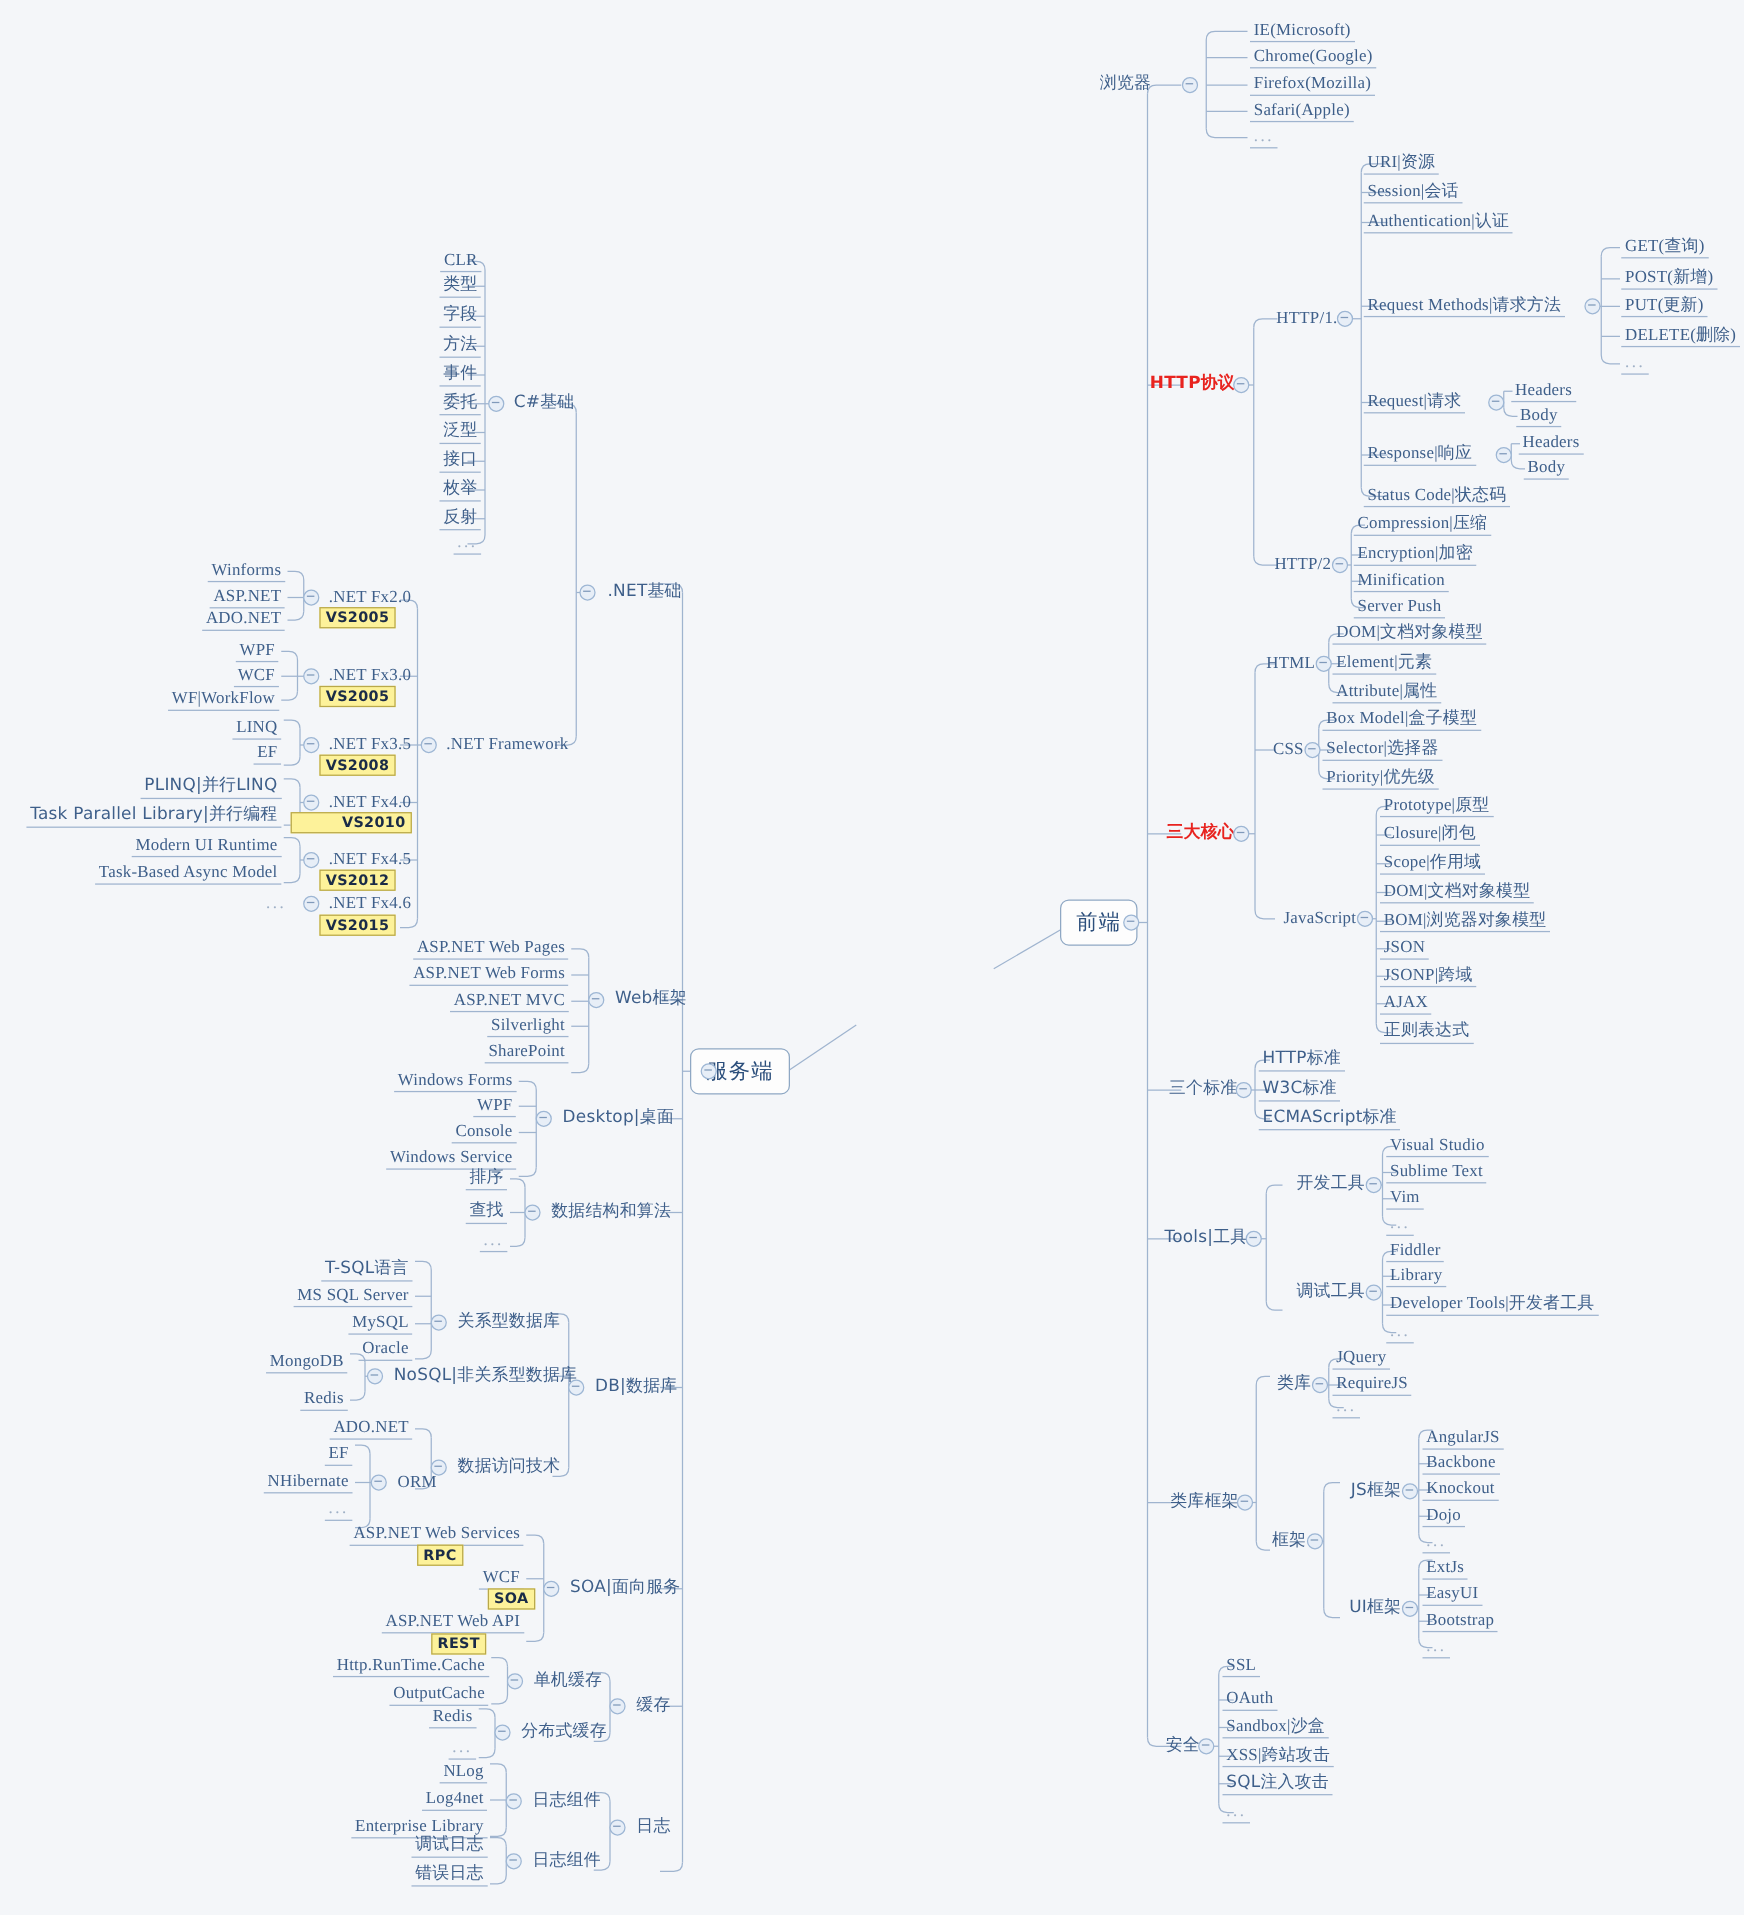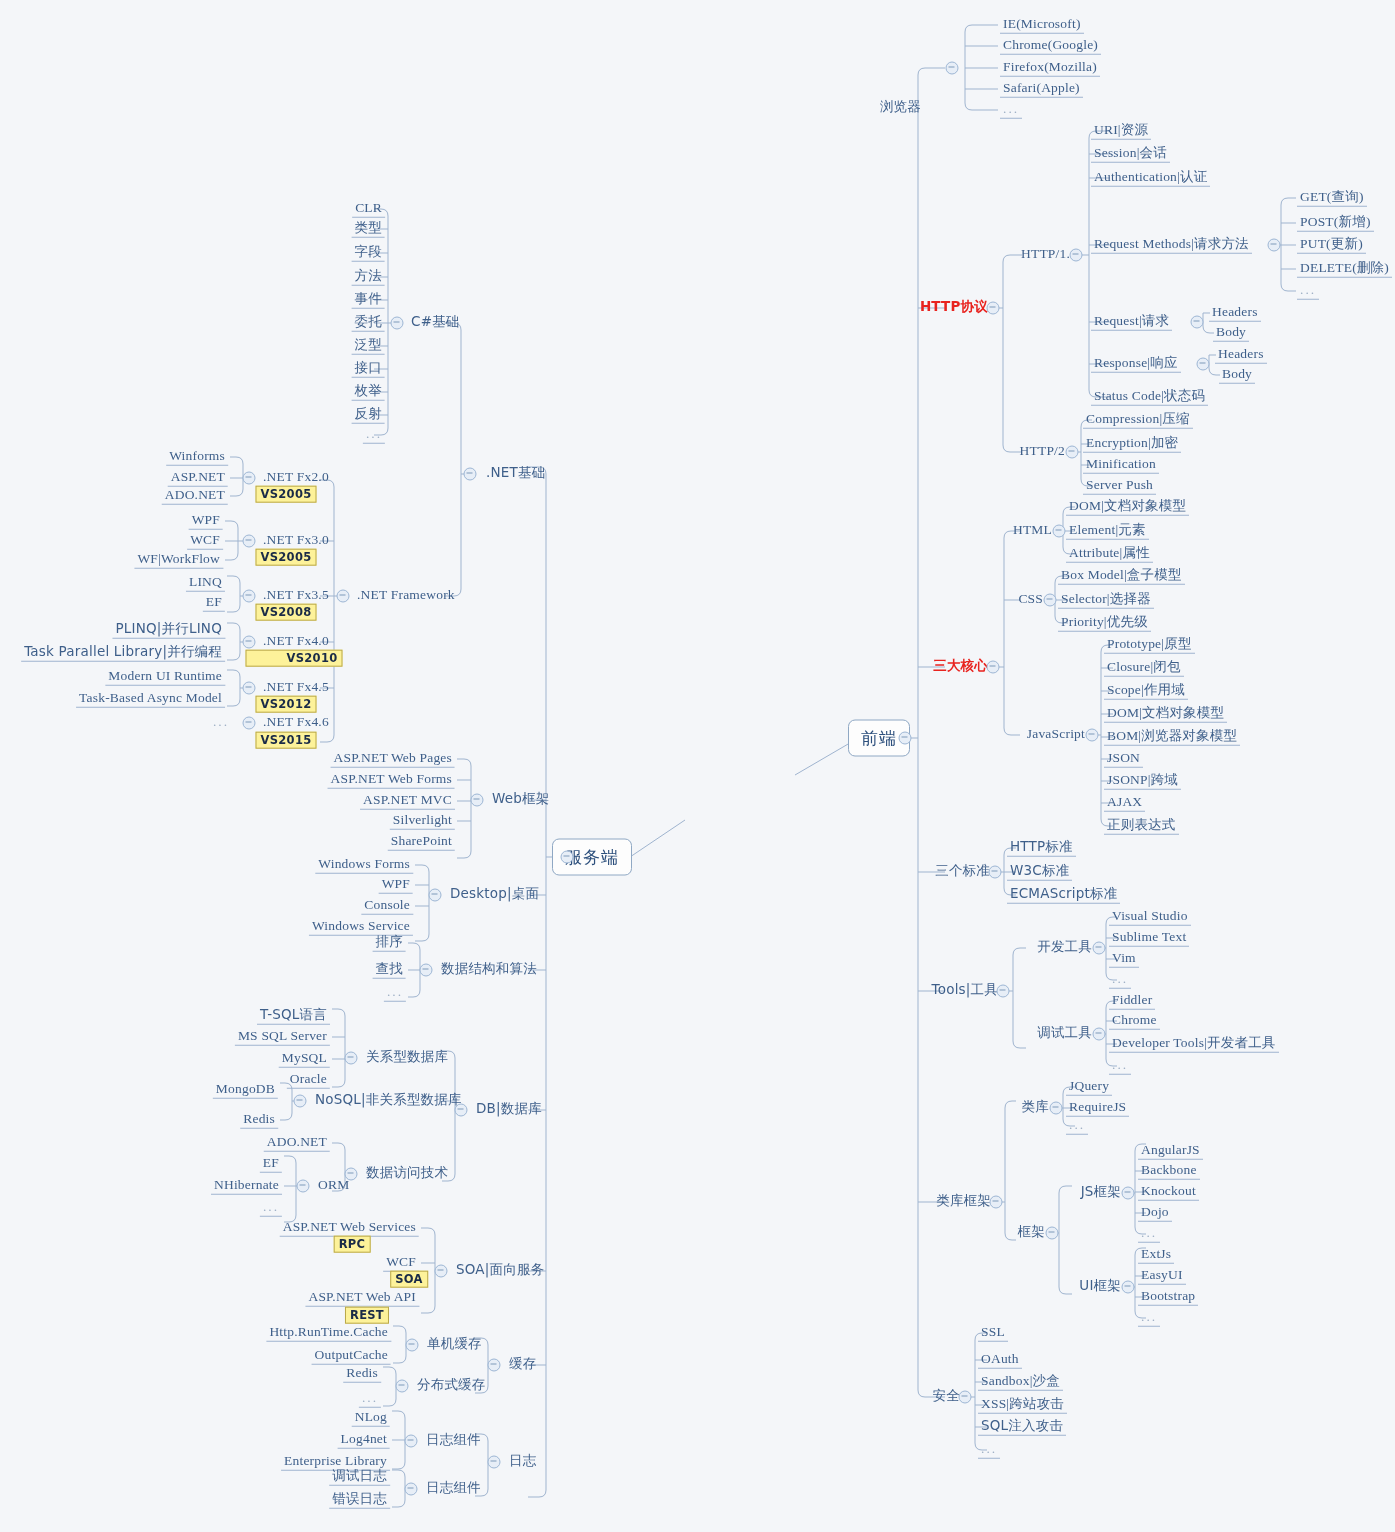--- a/index.html
+++ b/index.html
@@ -407,21 +407,21 @@
     </g>
   </svg>
 
 
   <div class="pill cjk" style="left:879px;top:738px;">前端</div>
   <div class="tog" style="left:905px;top:738px;"></div>
 
   <div class="pill cjk" style="left:592px;top:857px;">服务端</div>
   <div class="tog" style="left:567px;top:857px;"></div>
 
-  <div class="node" style="left:924px;top:68px;transform:translate(-100%,-50%);margin-top:40px;"><span class="txt cjk">浏览器</span></div>
+  <div class="node" style="left:924px;top:68px;transform:translate(-100%,-50%);"><span class="txt cjk">浏览器</span></div>
   <div class="tog" style="left:952px;top:68px;"></div>
   <div class="node" style="left:1000px;top:25px;"><span class="txt leaf">IE(Microsoft)</span></div>
   <div class="node" style="left:1000px;top:46px;"><span class="txt leaf">Chrome(Google)</span></div>
   <div class="node" style="left:1000px;top:68px;"><span class="txt leaf">Firefox(Mozilla)</span></div>
   <div class="node" style="left:1000px;top:89px;"><span class="txt leaf">Safari(Apple)</span></div>
   <div class="node" style="left:1000px;top:110px;"><span class="txt leaf dots">...</span></div>
 
   <div class="node" style="left:991px;top:308px;transform:translate(-100%,-50%);"><span class="txt cjk red">HTTP协议</span></div>
   <div class="tog" style="left:993px;top:308px;"></div>
 
@@ -498,21 +498,21 @@
   <div class="node" style="left:1095px;top:948px;transform:translate(-100%,-50%);"><span class="txt cjk">开发工具</span></div>
   <div class="tog" style="left:1099px;top:948px;"></div>
   <div class="node" style="left:1109px;top:917px;"><span class="txt leaf">Visual Studio</span></div>
   <div class="node" style="left:1109px;top:938px;"><span class="txt leaf">Sublime Text</span></div>
   <div class="node" style="left:1109px;top:959px;"><span class="txt leaf">Vim</span></div>
   <div class="node" style="left:1109px;top:980px;"><span class="txt leaf dots">...</span></div>
 
   <div class="node" style="left:1095px;top:1034px;transform:translate(-100%,-50%);"><span class="txt cjk">调试工具</span></div>
   <div class="tog" style="left:1099px;top:1034px;"></div>
   <div class="node" style="left:1109px;top:1001px;"><span class="txt leaf">Fiddler</span></div>
-  <div class="node" style="left:1109px;top:1021px;"><span class="txt leaf">Chrome</span></div>
+  <div class="node" style="left:1109px;top:1021px;"><span class="txt leaf">Library</span></div>
   <div class="node" style="left:1109px;top:1044px;"><span class="txt leaf">Developer Tools|开发者工具</span></div>
   <div class="node" style="left:1109px;top:1066px;"><span class="txt leaf dots">...</span></div>
 
   <div class="node" style="left:994px;top:1202px;transform:translate(-100%,-50%);"><span class="txt cjk">类库框架</span></div>
   <div class="tog" style="left:996px;top:1202px;"></div>
 
   <div class="node" style="left:1052px;top:1108px;transform:translate(-100%,-50%);"><span class="txt cjk">类库</span></div>
   <div class="tog" style="left:1056px;top:1108px;"></div>
   <div class="node" style="left:1066px;top:1087px;"><span class="txt leaf">JQuery</span></div>
   <div class="node" style="left:1066px;top:1108px;"><span class="txt leaf">RequireJS</span></div>
@@ -580,21 +580,21 @@
   <div class="node" style="left:223px;top:560px;transform:translate(-100%,-50%);"><span class="txt leaf">WF|WorkFlow</span></div>
 
   <div class="node" style="left:260px;top:596px;"><span class="txt">.NET Fx3.5</span></div>
   <div class="tog" style="left:249px;top:596px;"></div>
   <div class="badge" style="left:286px;top:612px;">VS2008</div>
   <div class="node" style="left:225px;top:583px;transform:translate(-100%,-50%);"><span class="txt leaf">LINQ</span></div>
   <div class="node" style="left:225px;top:603px;transform:translate(-100%,-50%);"><span class="txt leaf">EF</span></div>
 
   <div class="node" style="left:260px;top:642px;"><span class="txt">.NET Fx4.0</span></div>
   <div class="tog" style="left:249px;top:642px;"></div>
-  <div class="badge" style="left:294px;top:658px;padding-left:40px;">VS2010</div>
+  <div class="badge" style="left:281px;top:658px;padding-left:40px;">VS2010</div>
   <div class="node" style="left:225px;top:630px;transform:translate(-100%,-50%);"><span class="txt leaf cjk">PLINQ|并行LINQ</span></div>
   <div class="node" style="left:225px;top:653px;transform:translate(-100%,-50%);"><span class="txt leaf cjk">Task Parallel Library|并行编程</span></div>
 
   <div class="node" style="left:260px;top:688px;"><span class="txt">.NET Fx4.5</span></div>
   <div class="tog" style="left:249px;top:688px;"></div>
   <div class="badge" style="left:286px;top:704px;">VS2012</div>
   <div class="node" style="left:225px;top:677px;transform:translate(-100%,-50%);"><span class="txt leaf">Modern UI Runtime</span></div>
   <div class="node" style="left:225px;top:699px;transform:translate(-100%,-50%);"><span class="txt leaf">Task-Based Async Model</span></div>
 
   <div class="node" style="left:260px;top:723px;"><span class="txt">.NET Fx4.6</span></div>

